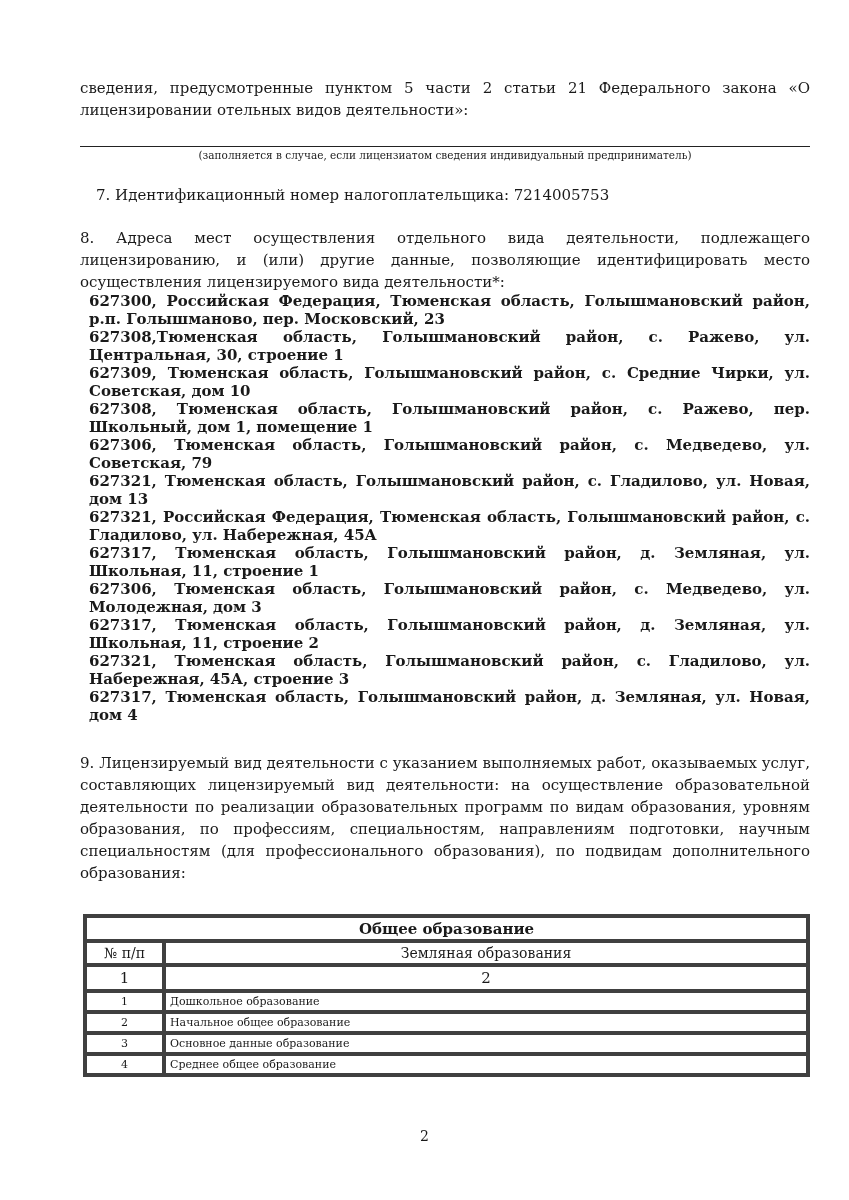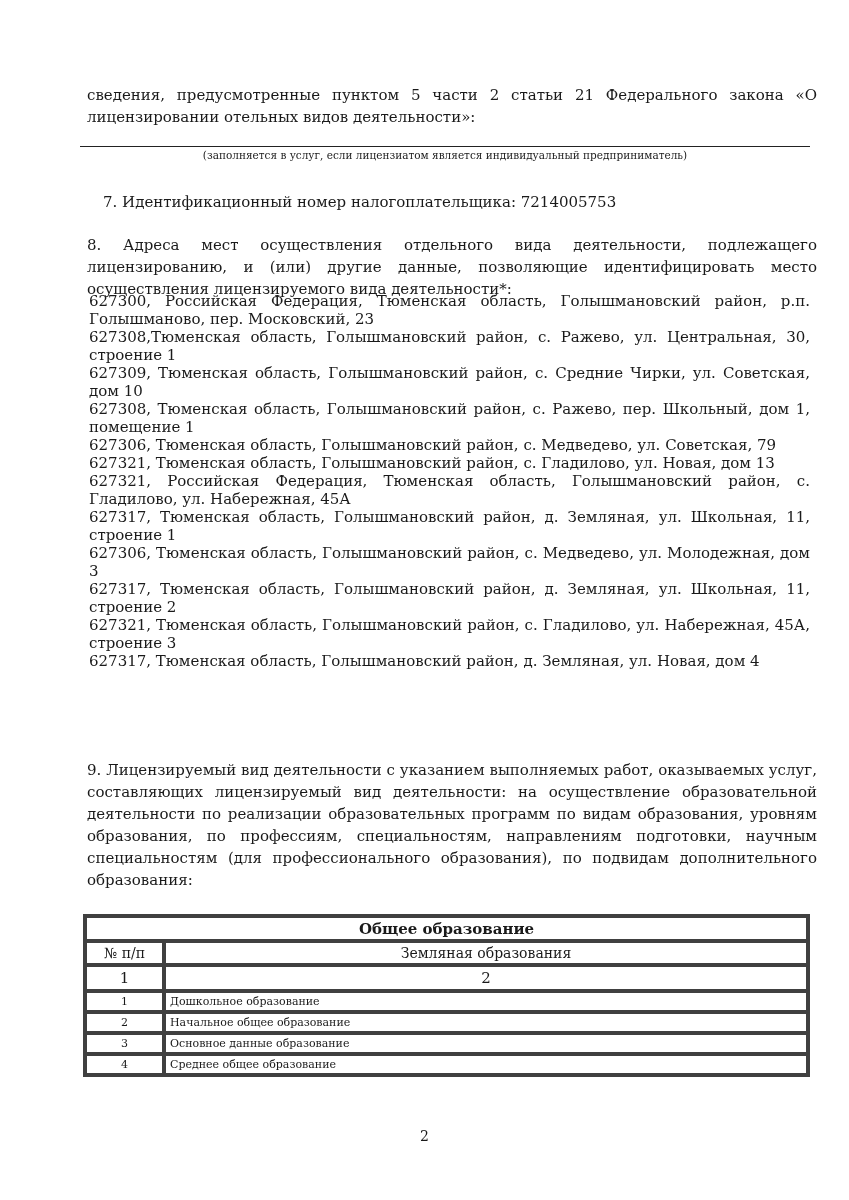--- a/index.html
+++ b/index.html
@@ -3,34 +3,35 @@
 <meta charset="utf-8">
 <style>
   html, body { margin: 0; padding: 0; background: #ffffff; }
   body {
     width: 849px; height: 1200px; position: relative; overflow: hidden;
     font-family: "DejaVu Serif", serif; color: #1a1a1a;
   }
   .page { position: absolute; left: 80px; top: 0; width: 730px; }
   .para {
     font-size: 15px; line-height: 22px; text-align: justify;
-    text-align-last: left; margin: 7px;
+    text-align-last: left; margin: 0;
   }
   #intro { position: absolute; top: 77px; left: 0; width: 730px; }
   #rule { position: absolute; top: 146px; left: 0; width: 730px; border-top: 1.5px solid #222; }
   #rule-note {
     position: absolute; top: 148px; left: 0; width: 730px; text-align: center;
     font-size: 10.5px; line-height: 14px;
   }
   #inn { position: absolute; top: 184px; left: 16px; width: 730px; }
   #sec8 { position: absolute; top: 227px; left: 0; width: 730px; }
   #addresses { position: absolute; top: 292px; left: 9px; width: 721px; }
   .addr {
     font-size: 15px; line-height: 18px; text-align: justify; text-align-last: left;
     margin: 0;
+    font-weight: bold;
   }
   #sec9 { position: absolute; top: 752px; left: 0; width: 730px; }
   #edu-table {
     position: absolute; top: 914px; left: 3px; width: 727px;
     border-collapse: collapse; font-family: "DejaVu Serif", serif;
   }
   #edu-table td, #edu-table th { border: 4px solid #404040; padding: 0 4px; }
   .t-title { font-weight: bold; font-size: 15px; text-align: center; height: 21px; }
   .t-head { font-size: 14px; text-align: center; height: 20px; font-weight: normal; }
   .t-num { font-size: 15px; text-align: center; height: 22px; }
@@ -38,21 +39,21 @@
   .t-row td.c1 { text-align: center; width: 67px; }
   .c1w { width: 67px; }
   #page-number { position: absolute; top: 1128px; left: 0; width: 849px; text-align: center; font-size: 14px; }
 </style>
 </head>
 <body>
 
 <div class="page">
   <p id="intro" class="para">сведения, предусмотренные пунктом 5 части 2 статьи 21 Федерального закона «О лицензировании отельных видов деятельности»:</p>
   <div id="rule"></div>
-  <div id="rule-note">(заполняется в услуг, если лицензиатом является индивидуальный предприниматель)</div>
+  <div id="rule-note">(заполняется в случае, если лицензиатом сведения индивидуальный предприниматель)</div>
 
   <p id="inn" class="para">7. Идентификационный номер налогоплательщика: 7214005753</p>
 
   <p id="sec8" class="para">8. Адреса мест осуществления отдельного вида деятельности, подлежащего лицензированию, и (или) другие данные, позволяющие идентифицировать место осуществления лицензируемого вида деятельности*:</p>
   <div id="addresses">
     <p class="addr">627300, Российская Федерация, Тюменская область, Голышмановский район, р.п. Голышманово, пер. Московский, 23</p>
     <p class="addr">627308,Тюменская область, Голышмановский район, с. Ражево, ул. Центральная, 30, строение 1</p>
     <p class="addr">627309, Тюменская область, Голышмановский район, с. Средние Чирки, ул. Советская, дом 10</p>
     <p class="addr">627308, Тюменская область, Голышмановский район, с. Ражево, пер. Школьный, дом 1, помещение 1</p>
     <p class="addr">627306, Тюменская область, Голышмановский район, с. Медведево, ул. Советская, 79</p>

